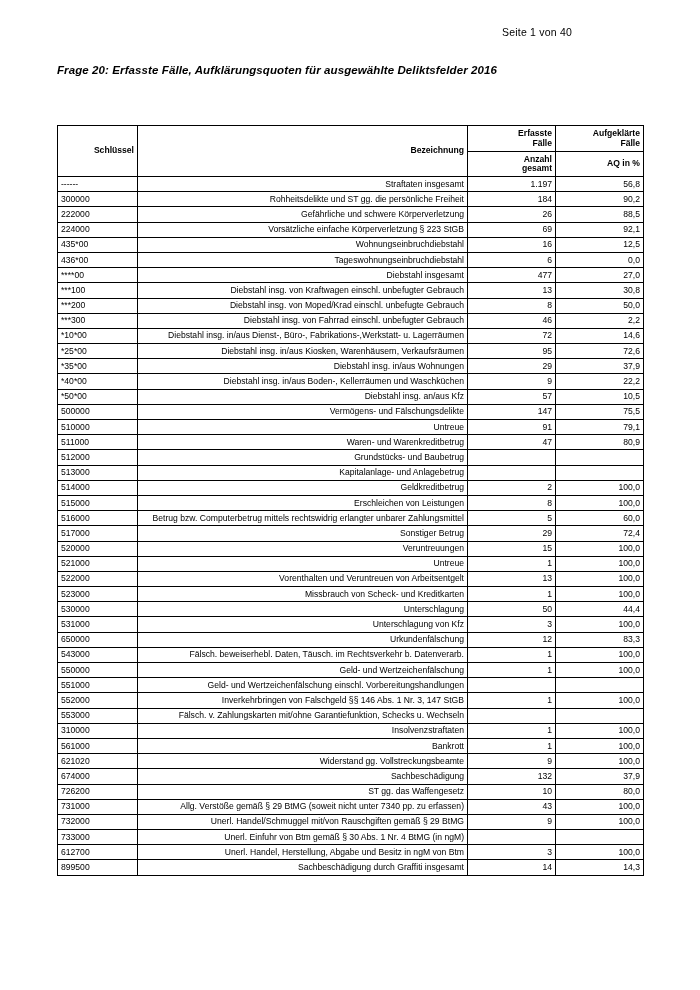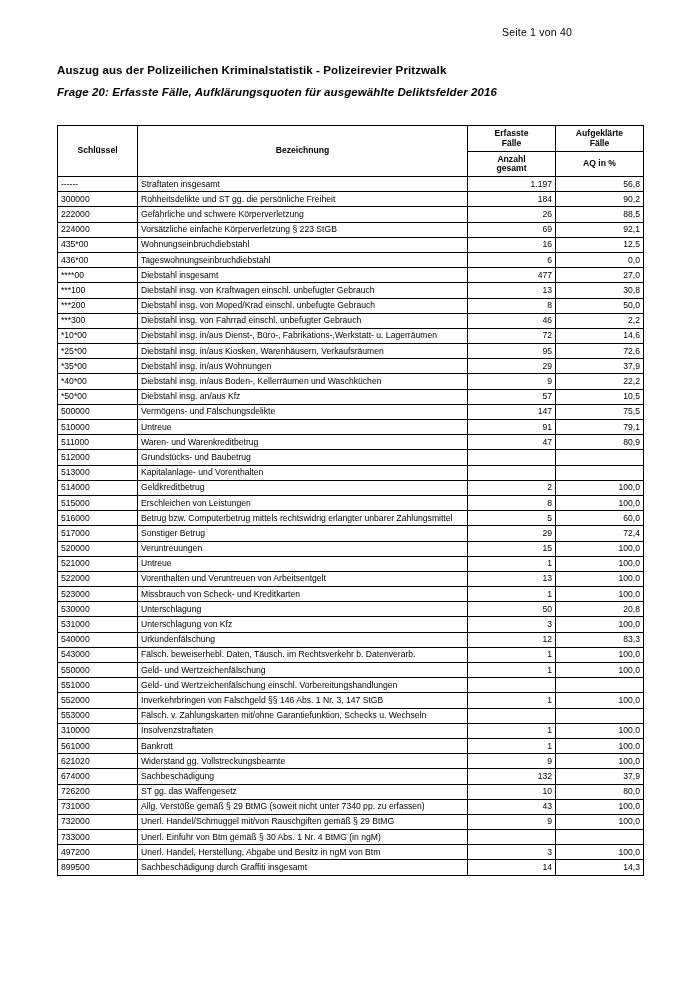--- a/index.html
+++ b/index.html
@@ -57,21 +57,21 @@
   }
   table.stats td, table.stats th {
     border: 1px solid #000000;
     font-size: 8.6px;
     padding: 0px 3px;
     vertical-align: middle;
     line-height: 1.05;
   }
   thead th {
     font-weight: bold;
-    text-align: center;
+    text-align: right;
   }
   .h-schluessel {
     width: 80px;
   }
   .h-bez {
     width: 330px;
   }
   .h-erf {
     width: 88px;
   }
@@ -89,37 +89,36 @@
   }
   tbody td {
     height: 14.2px;
   }
   td.key {
     text-align: left;
     padding-left: 3px;
     white-space: nowrap;
   }
   td.desc {
-    text-align: left;
+    text-align: right;
     padding-left: 4px;
   }
   td.num {
     text-align: right;
     padding-right: 4px;
   }
 </style>
 </head>
 <body>
 
 <div class="page">
 
   <div class="page-number">Seite 1 von 40</div>
 
   <div class="headings">
-    <p class="doc-title">Auszug aus der Polizeilichen Kriminalstatistik - Polizeirevier Pritzwalk</p>
     <p class="doc-subtitle">Frage 20: Erfasste Fälle, Aufklärungsquoten für ausgewählte Deliktsfelder 2016</p>
   </div>
 
   <table class="stats">
     <colgroup>
       <col class="h-schluessel">
       <col class="h-bez">
       <col class="h-erf">
       <col class="h-auf">
     </colgroup>
@@ -254,21 +253,21 @@
           <td class="num">80,9</td>
         </tr>
         <tr>
           <td class="key">512000</td>
           <td class="desc">Grundstücks- und Baubetrug</td>
           <td class="num"></td>
           <td class="num"></td>
         </tr>
         <tr>
           <td class="key">513000</td>
-          <td class="desc">Kapitalanlage- und Vorenthalten</td>
+          <td class="desc">Kapitalanlage- und Anlagebetrug</td>
           <td class="num"></td>
           <td class="num"></td>
         </tr>
         <tr>
           <td class="key">514000</td>
           <td class="desc">Geldkreditbetrug</td>
           <td class="num">2</td>
           <td class="num">100,0</td>
         </tr>
         <tr>
@@ -310,30 +309,30 @@
         <tr>
           <td class="key">523000</td>
           <td class="desc">Missbrauch von Scheck- und Kreditkarten</td>
           <td class="num">1</td>
           <td class="num">100,0</td>
         </tr>
         <tr>
           <td class="key">530000</td>
           <td class="desc">Unterschlagung</td>
           <td class="num">50</td>
-          <td class="num">20,8</td>
+          <td class="num">44,4</td>
         </tr>
         <tr>
           <td class="key">531000</td>
           <td class="desc">Unterschlagung von Kfz</td>
           <td class="num">3</td>
           <td class="num">100,0</td>
         </tr>
         <tr>
-          <td class="key">540000</td>
+          <td class="key">650000</td>
           <td class="desc">Urkundenfälschung</td>
           <td class="num">12</td>
           <td class="num">83,3</td>
         </tr>
         <tr>
           <td class="key">543000</td>
           <td class="desc">Fälsch. beweiserhebl. Daten, Täusch. im Rechtsverkehr b. Datenverarb.</td>
           <td class="num">1</td>
           <td class="num">100,0</td>
         </tr>
@@ -403,21 +402,21 @@
           <td class="num">9</td>
           <td class="num">100,0</td>
         </tr>
         <tr>
           <td class="key">733000</td>
           <td class="desc">Unerl. Einfuhr von Btm gemäß § 30 Abs. 1 Nr. 4 BtMG (in ngM)</td>
           <td class="num"></td>
           <td class="num"></td>
         </tr>
         <tr>
-          <td class="key">497200</td>
+          <td class="key">612700</td>
           <td class="desc">Unerl. Handel, Herstellung, Abgabe und Besitz in ngM von Btm</td>
           <td class="num">3</td>
           <td class="num">100,0</td>
         </tr>
         <tr>
           <td class="key">899500</td>
           <td class="desc">Sachbeschädigung durch Graffiti insgesamt</td>
           <td class="num">14</td>
           <td class="num">14,3</td>
         </tr>

